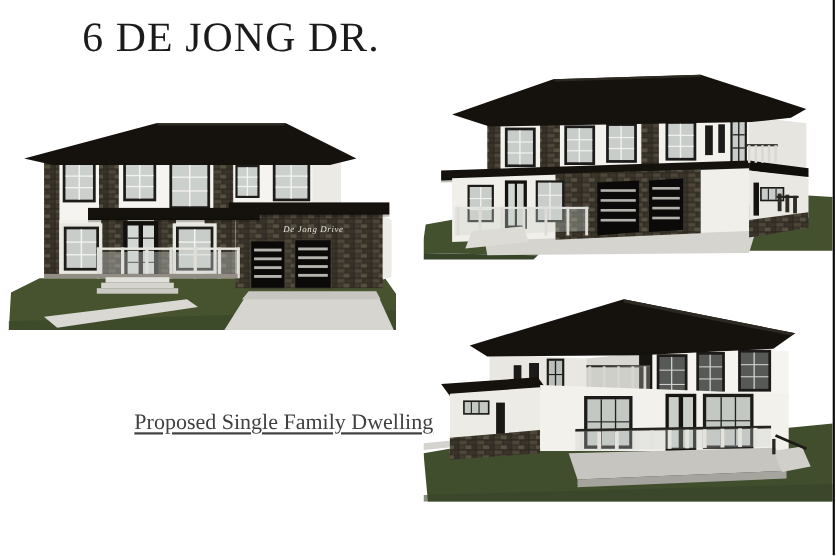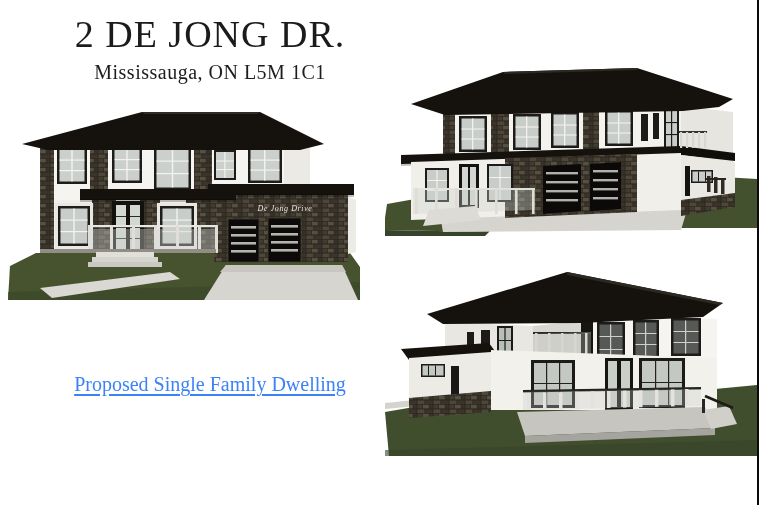--- a/index.html
+++ b/index.html
@@ -2,34 +2,33 @@
 <html><head>
 <meta charset="utf-8">
 <style>
   html,body{margin:0;padding:0;background:#fff;}
   .canvas{position:relative;width:760px;height:505px;background:#ffffff;overflow:hidden;
           font-family:"Liberation Serif","DejaVu Serif",serif;color:#181818;}
   .header{position:absolute;top:14px;left:0;width:420px;text-align:center;}
   .title{font-size:38px;line-height:1.1;font-weight:400;letter-spacing:1px;color:#1b1b1b;}
   .subtitle{font-size:20px;margin-top:5px;color:#1d1d1d;letter-spacing:0.5px;}
   .caption{position:absolute;top:373px;left:0;width:420px;text-align:center;
-           font-size:20px;color:#3b82f6;text-decoration:underline;text-underline-offset:3px;}
+           font-size:20px;color:#404040;text-decoration:underline;text-underline-offset:3px;padding-left:48px;}
   .rframe{position:absolute;text-align:right;}
   .rframe svg{display:block;width:100%;height:100%;}
   .edge-line{position:absolute;top:0;right:1px;width:2px;height:505px;background:#0b0b0b;}
   .script-sign{font-style:italic;font-size:8px;letter-spacing:0.6px;fill:#e9e7e0;}
 </style>
 </head>
 <body>
 
 <div class="canvas">
 
   <div class="header">
-    <div class="title">2 DE JONG DR.</div>
-    <div class="subtitle">Mississauga, ON L5M 1C1</div>
+    <div class="title">6 DE JONG DR.</div>
   </div>
 
   <div class="caption">Proposed Single Family Dwelling</div>
 
   <div class="rframe" style="left:2px;top:100px;width:378px;height:200px;">
     <svg viewBox="0 0 378 200">
       <defs>
         <pattern id="stA" width="16" height="9" patternUnits="userSpaceOnUse">
           <rect width="16" height="9" fill="#2b261f"></rect>
           <rect x="0.5" y="0.5" width="7" height="3.6" fill="#4d4639"></rect>

